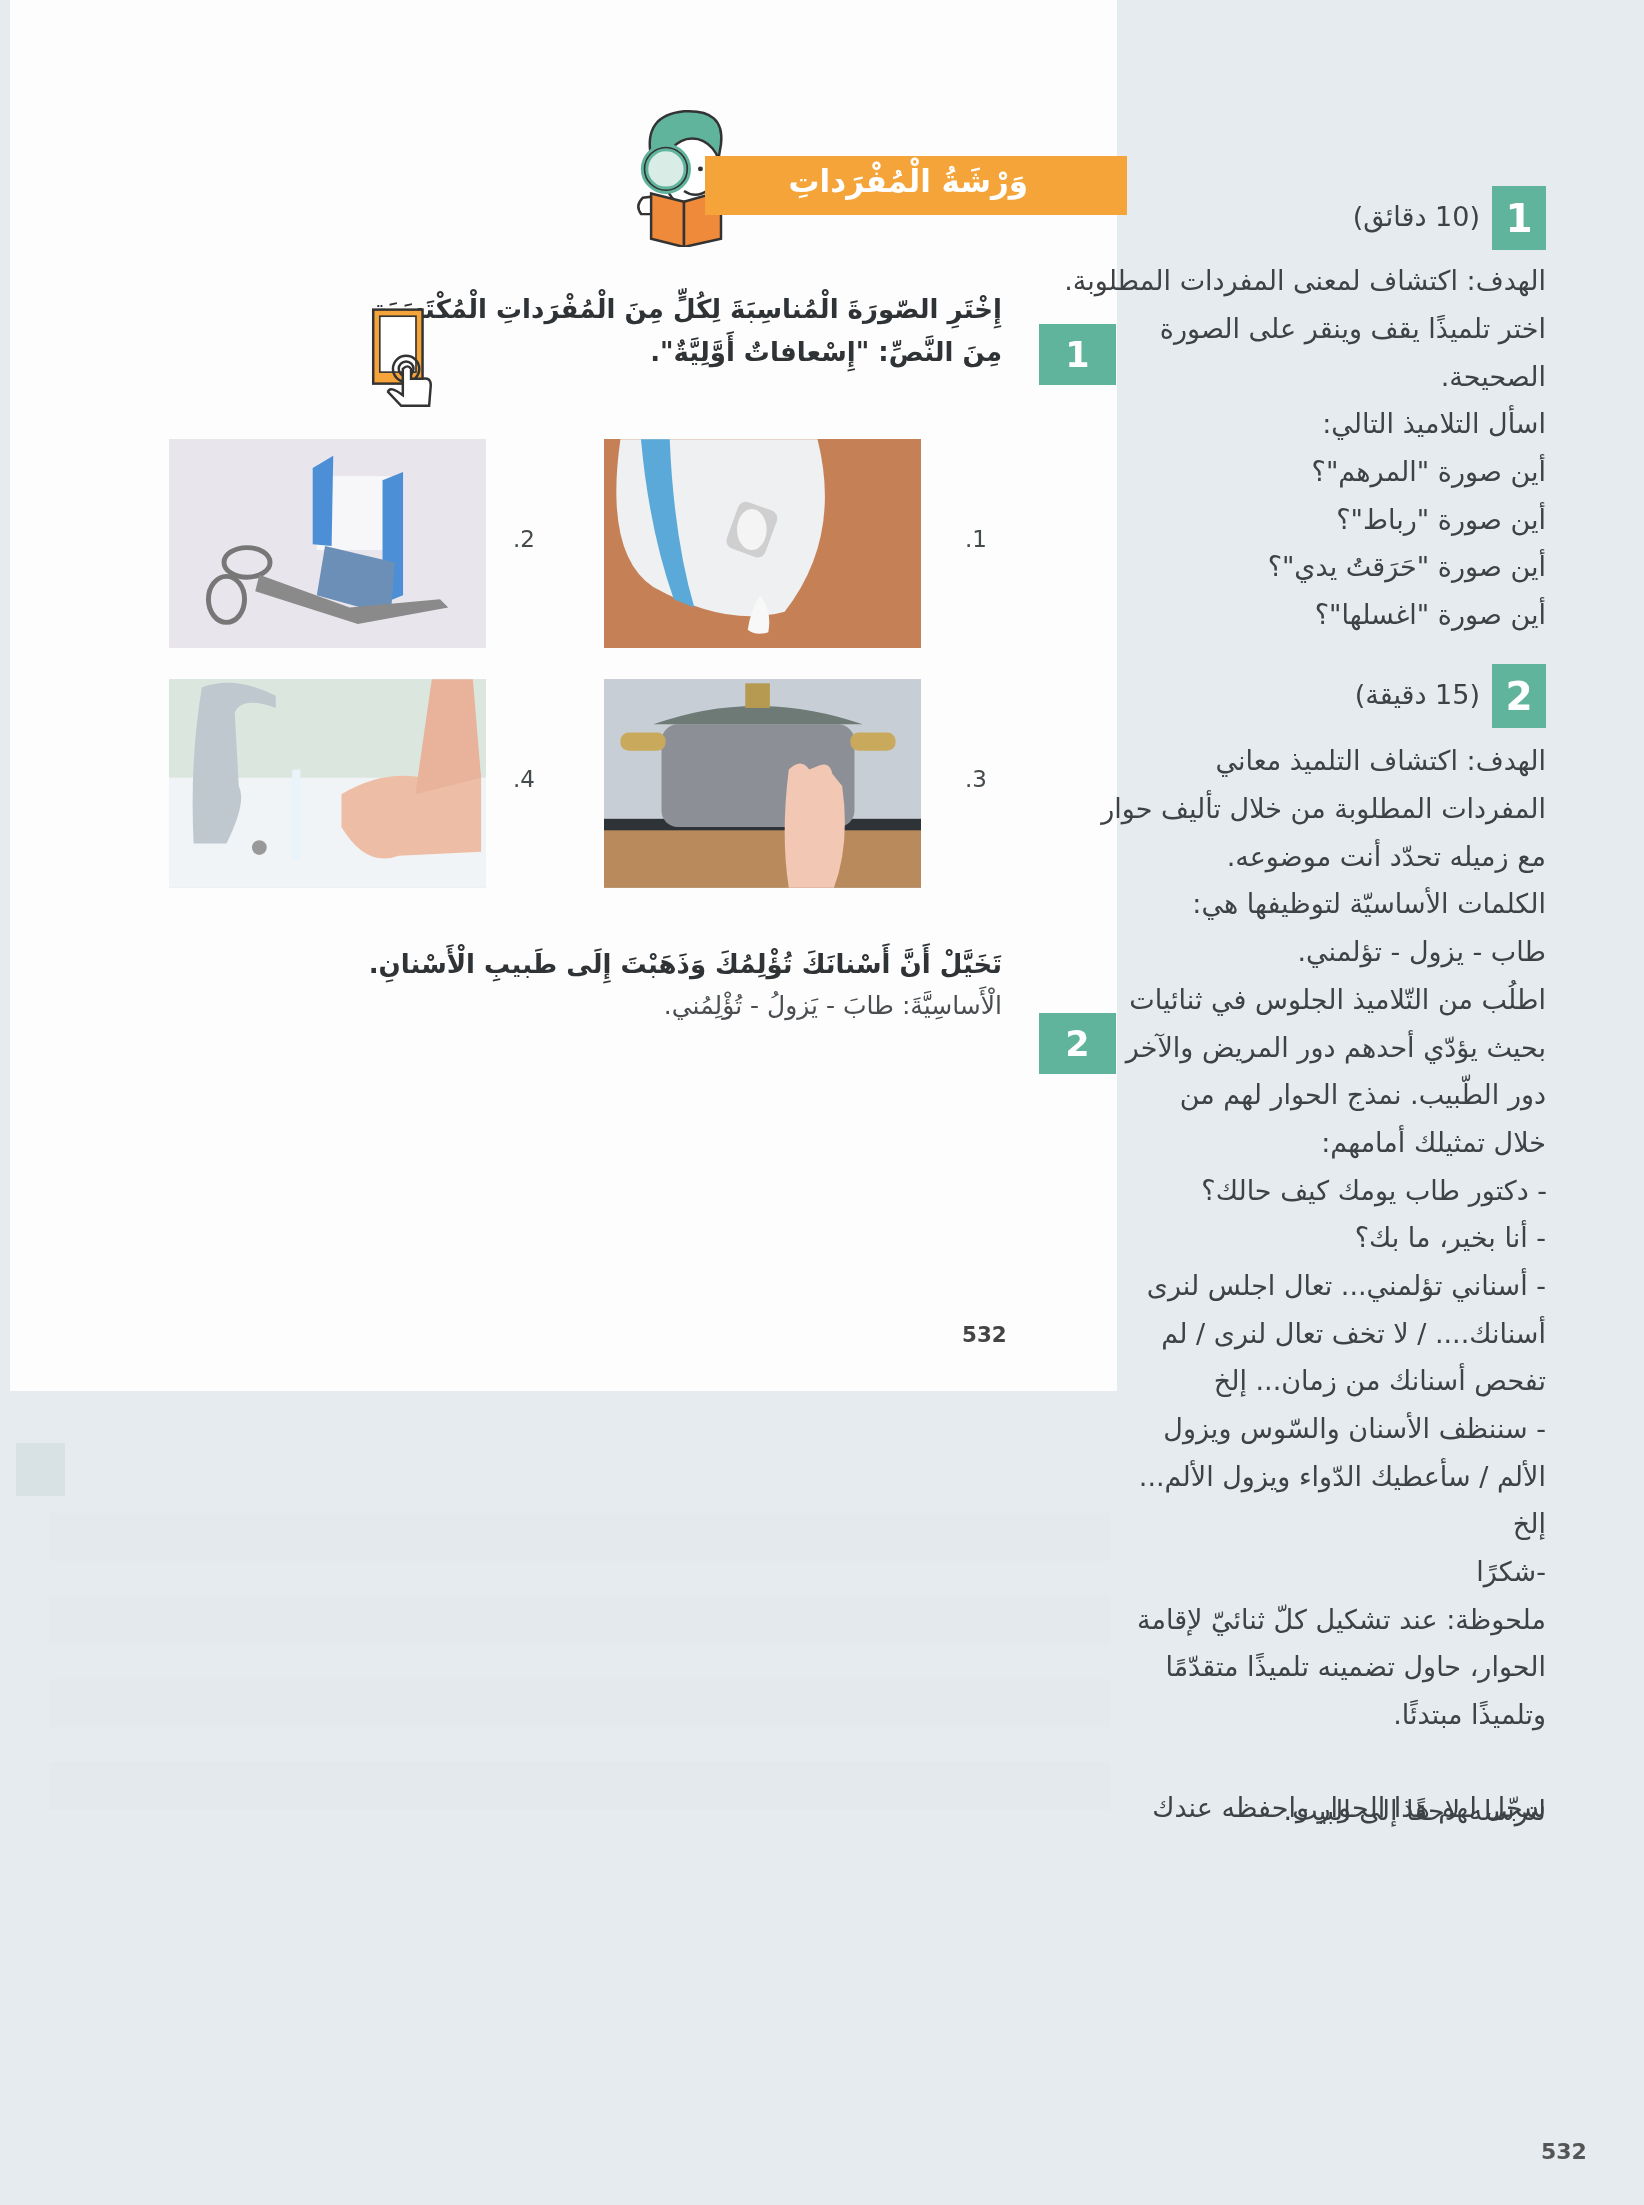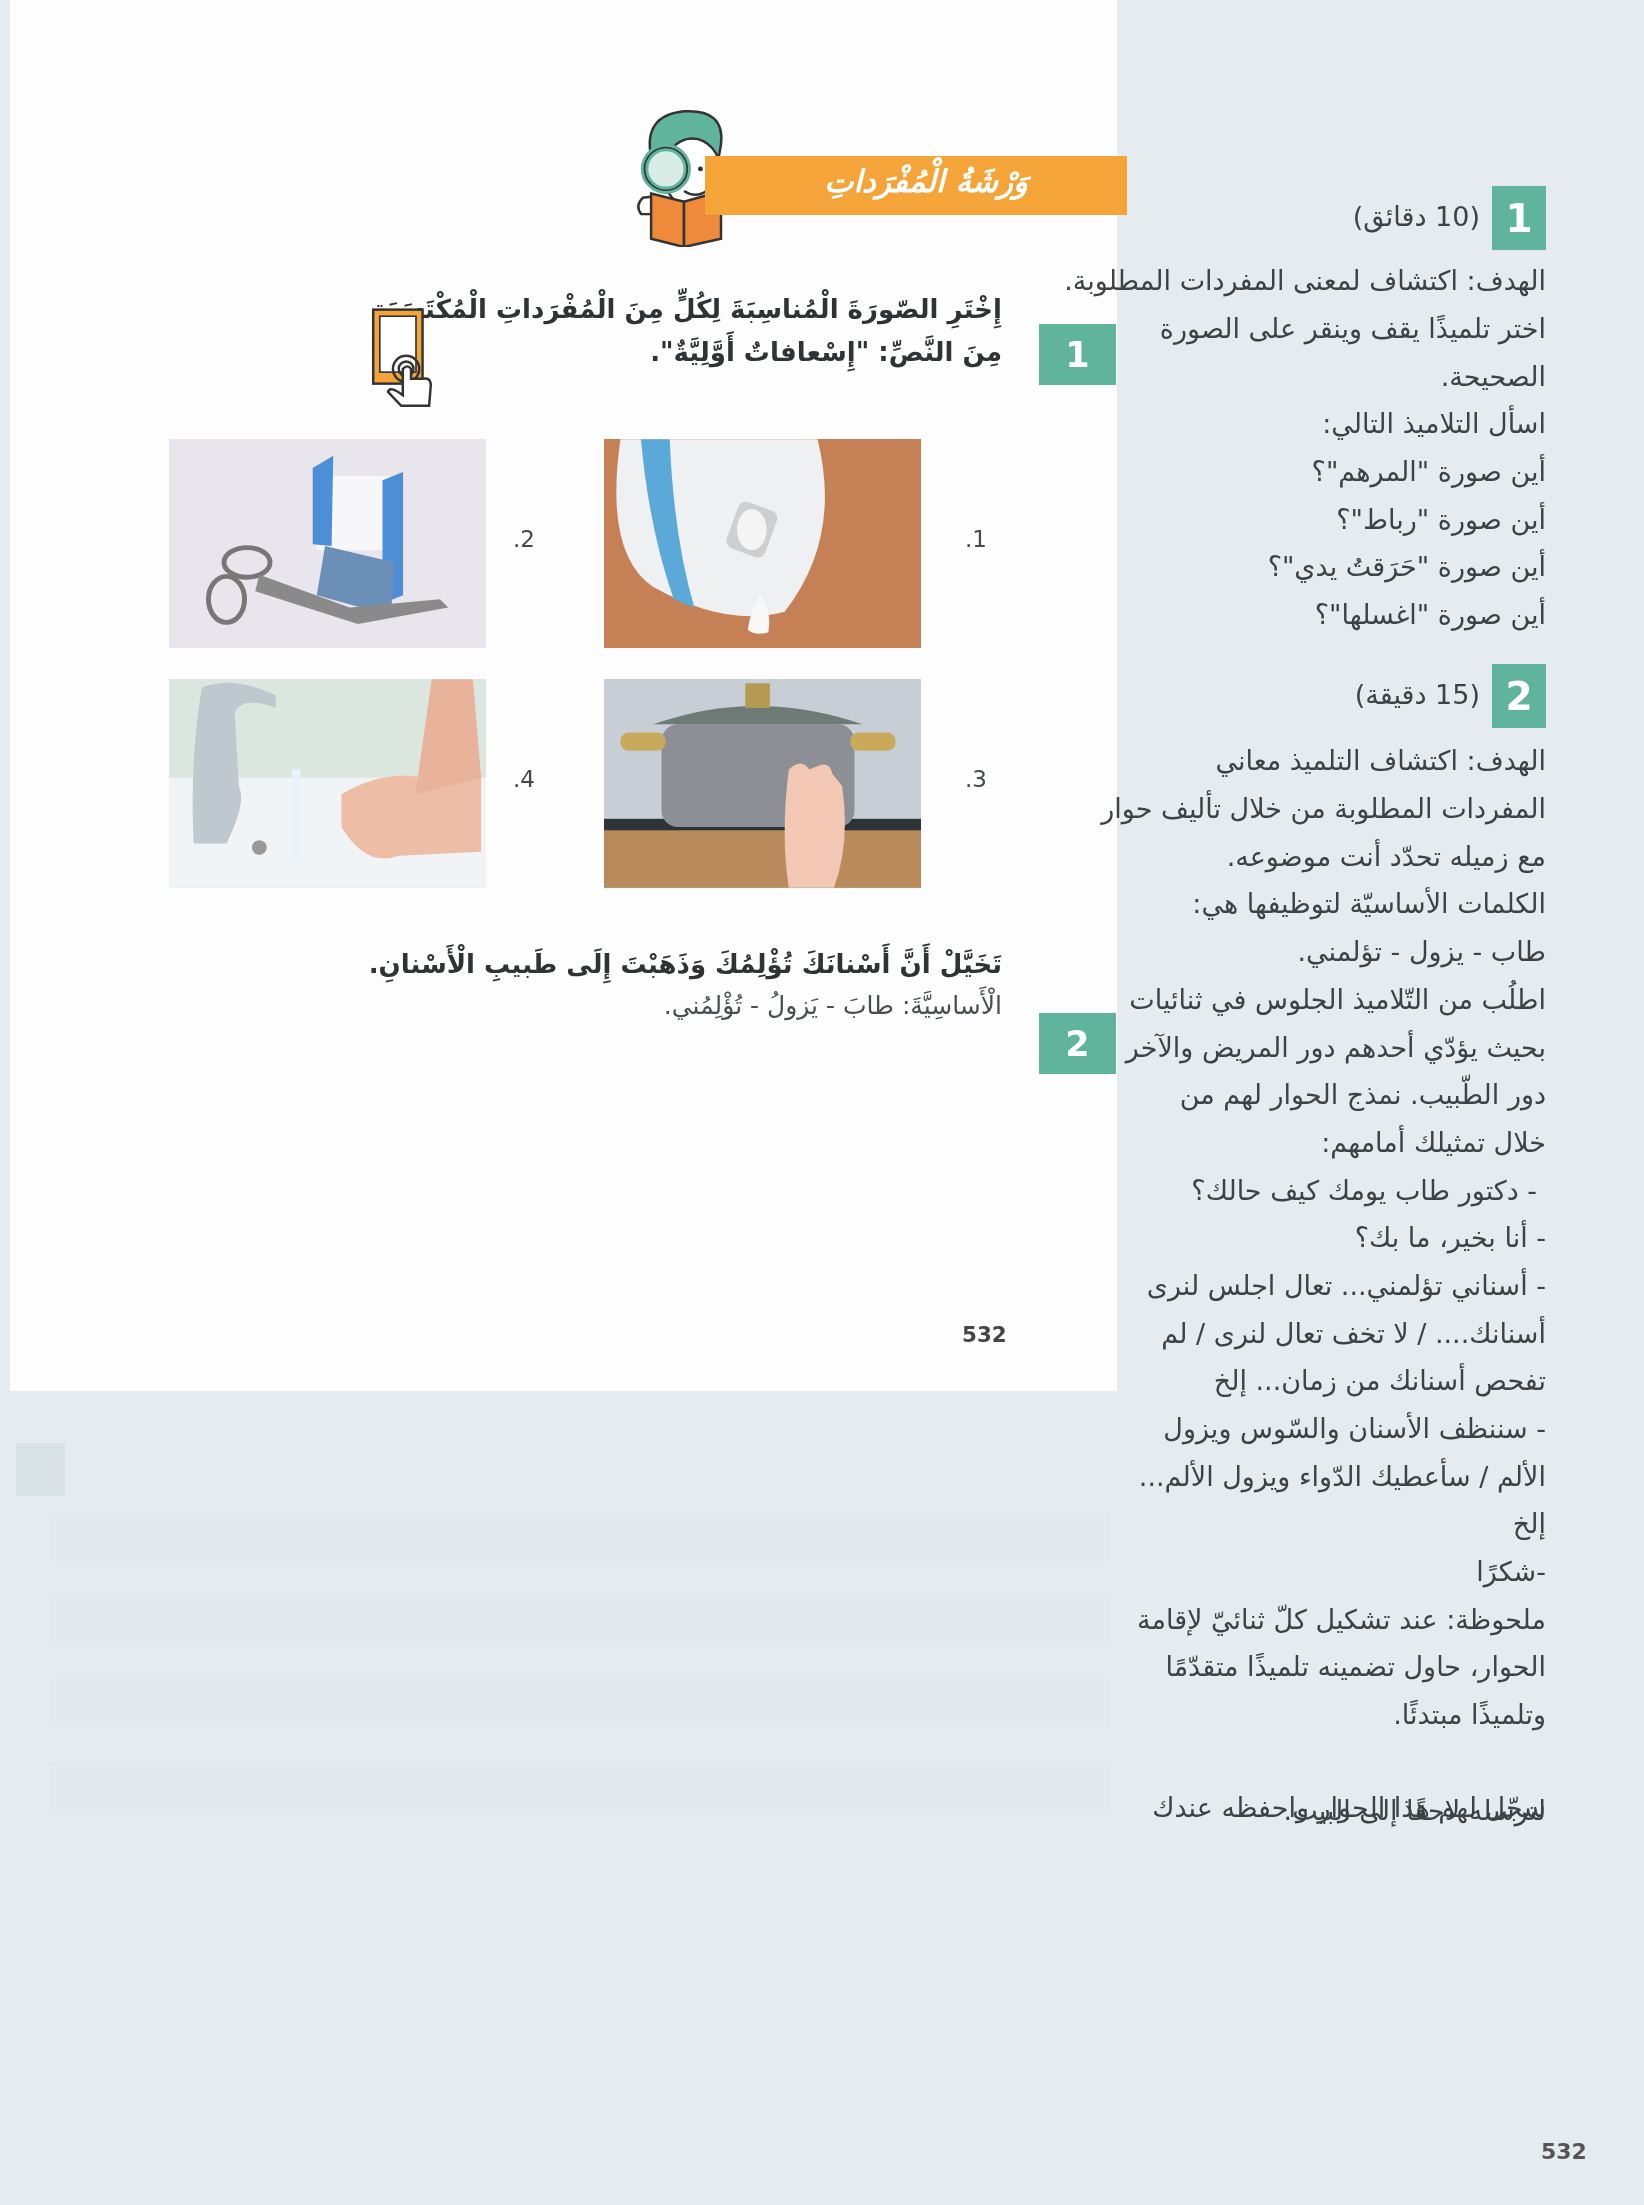--- a/index.html
+++ b/index.html
@@ -19,21 +19,21 @@
       background: #fdfdfd;
     }
 
     
     .banner {
       position: absolute; left: 695px; top: 156px; width: 422px; height: 59px;
       background: #f5a43a;
     }
     .banner-title {
       position: absolute; right: 99px; top: 6.6px;
-      color: #ffffff; font-size: 31px; font-weight: bold; direction: rtl; white-space: nowrap; font-style: italic;
+      color: #ffffff; font-size: 31px; font-weight: bold; direction: rtl; white-space: nowrap;
     }
     .mascot { position: absolute; left: 608px; top: 99px; width: 132px; height: 148px; }
 
     
     .badge {
       position: absolute; width: 77px; height: 61px; background: #5fb49b;
       color: #fff; font-size: 35px; font-weight: bold;
       display: flex; align-items: center; justify-content: center;
     }
     .ex-text { position: absolute; direction: rtl; text-align: right; white-space: nowrap; }
@@ -193,21 +193,21 @@
   <div>
     <div class="t-text" style="top:738px; right:49px;">الهدف: اكتشاف التلميذ معاني</div>
     <div class="t-text" style="top:786px; right:49px;">المفردات المطلوبة من خلال تأليف حوار</div>
     <div class="t-text" style="top:834px; right:49px;">مع زميله تحدّد أنت موضوعه.</div>
     <div class="t-text" style="top:881px; right:49px;">الكلمات الأساسيّة لتوظيفها هي:</div>
     <div class="t-text" style="top:929px; right:49px;">طاب - يزول - تؤلمني.</div>
     <div class="t-text" style="top:977px; right:49px;">اطلُب من التّلاميذ الجلوس في ثنائيات</div>
     <div class="t-text" style="top:1025px; right:49px;">بحيث يؤدّي أحدهم دور المريض والآخر</div>
     <div class="t-text" style="top:1072px; right:49px;">دور الطّبيب. نمذج الحوار لهم من</div>
     <div class="t-text" style="top:1120px; right:49px;">خلال تمثيلك أمامهم:</div>
-    <div class="t-text" style="top:1168px; right:58px;">- دكتور طاب يومك كيف حالك؟</div>
+    <div class="t-text" style="top:1168px; right:48px;">- دكتور طاب يومك كيف حالك؟</div>
     <div class="t-text" style="top:1215px; right:49px;">- أنا بخير، ما بك؟</div>
     <div class="t-text" style="top:1263px; right:49px;">- أسناني تؤلمني... تعال اجلس لنرى</div>
     <div class="t-text" style="top:1311px; right:49px;">أسنانك.... / لا تخف تعال لنرى / لم</div>
     <div class="t-text" style="top:1358px; right:49px;">تفحص أسنانك من زمان... إلخ</div>
     <div class="t-text" style="top:1406px; right:49px;">- سننظف الأسنان والسّوس ويزول</div>
     <div class="t-text" style="top:1454px; right:49px;">الألم / سأعطيك الدّواء ويزول الألم...</div>
     <div class="t-text" style="top:1501px; right:49px;">إلخ</div>
     <div class="t-text" style="top:1549px; right:49px;">-شكرًا</div>
     <div class="t-text" style="top:1597px; right:49px;">ملحوظة: عند تشكيل كلّ ثنائيّ لإقامة</div>
     <div class="t-text" style="top:1644px; right:49px;margin-left:22px;">الحوار، حاول تضمينه تلميذًا متقدّمًا</div>

